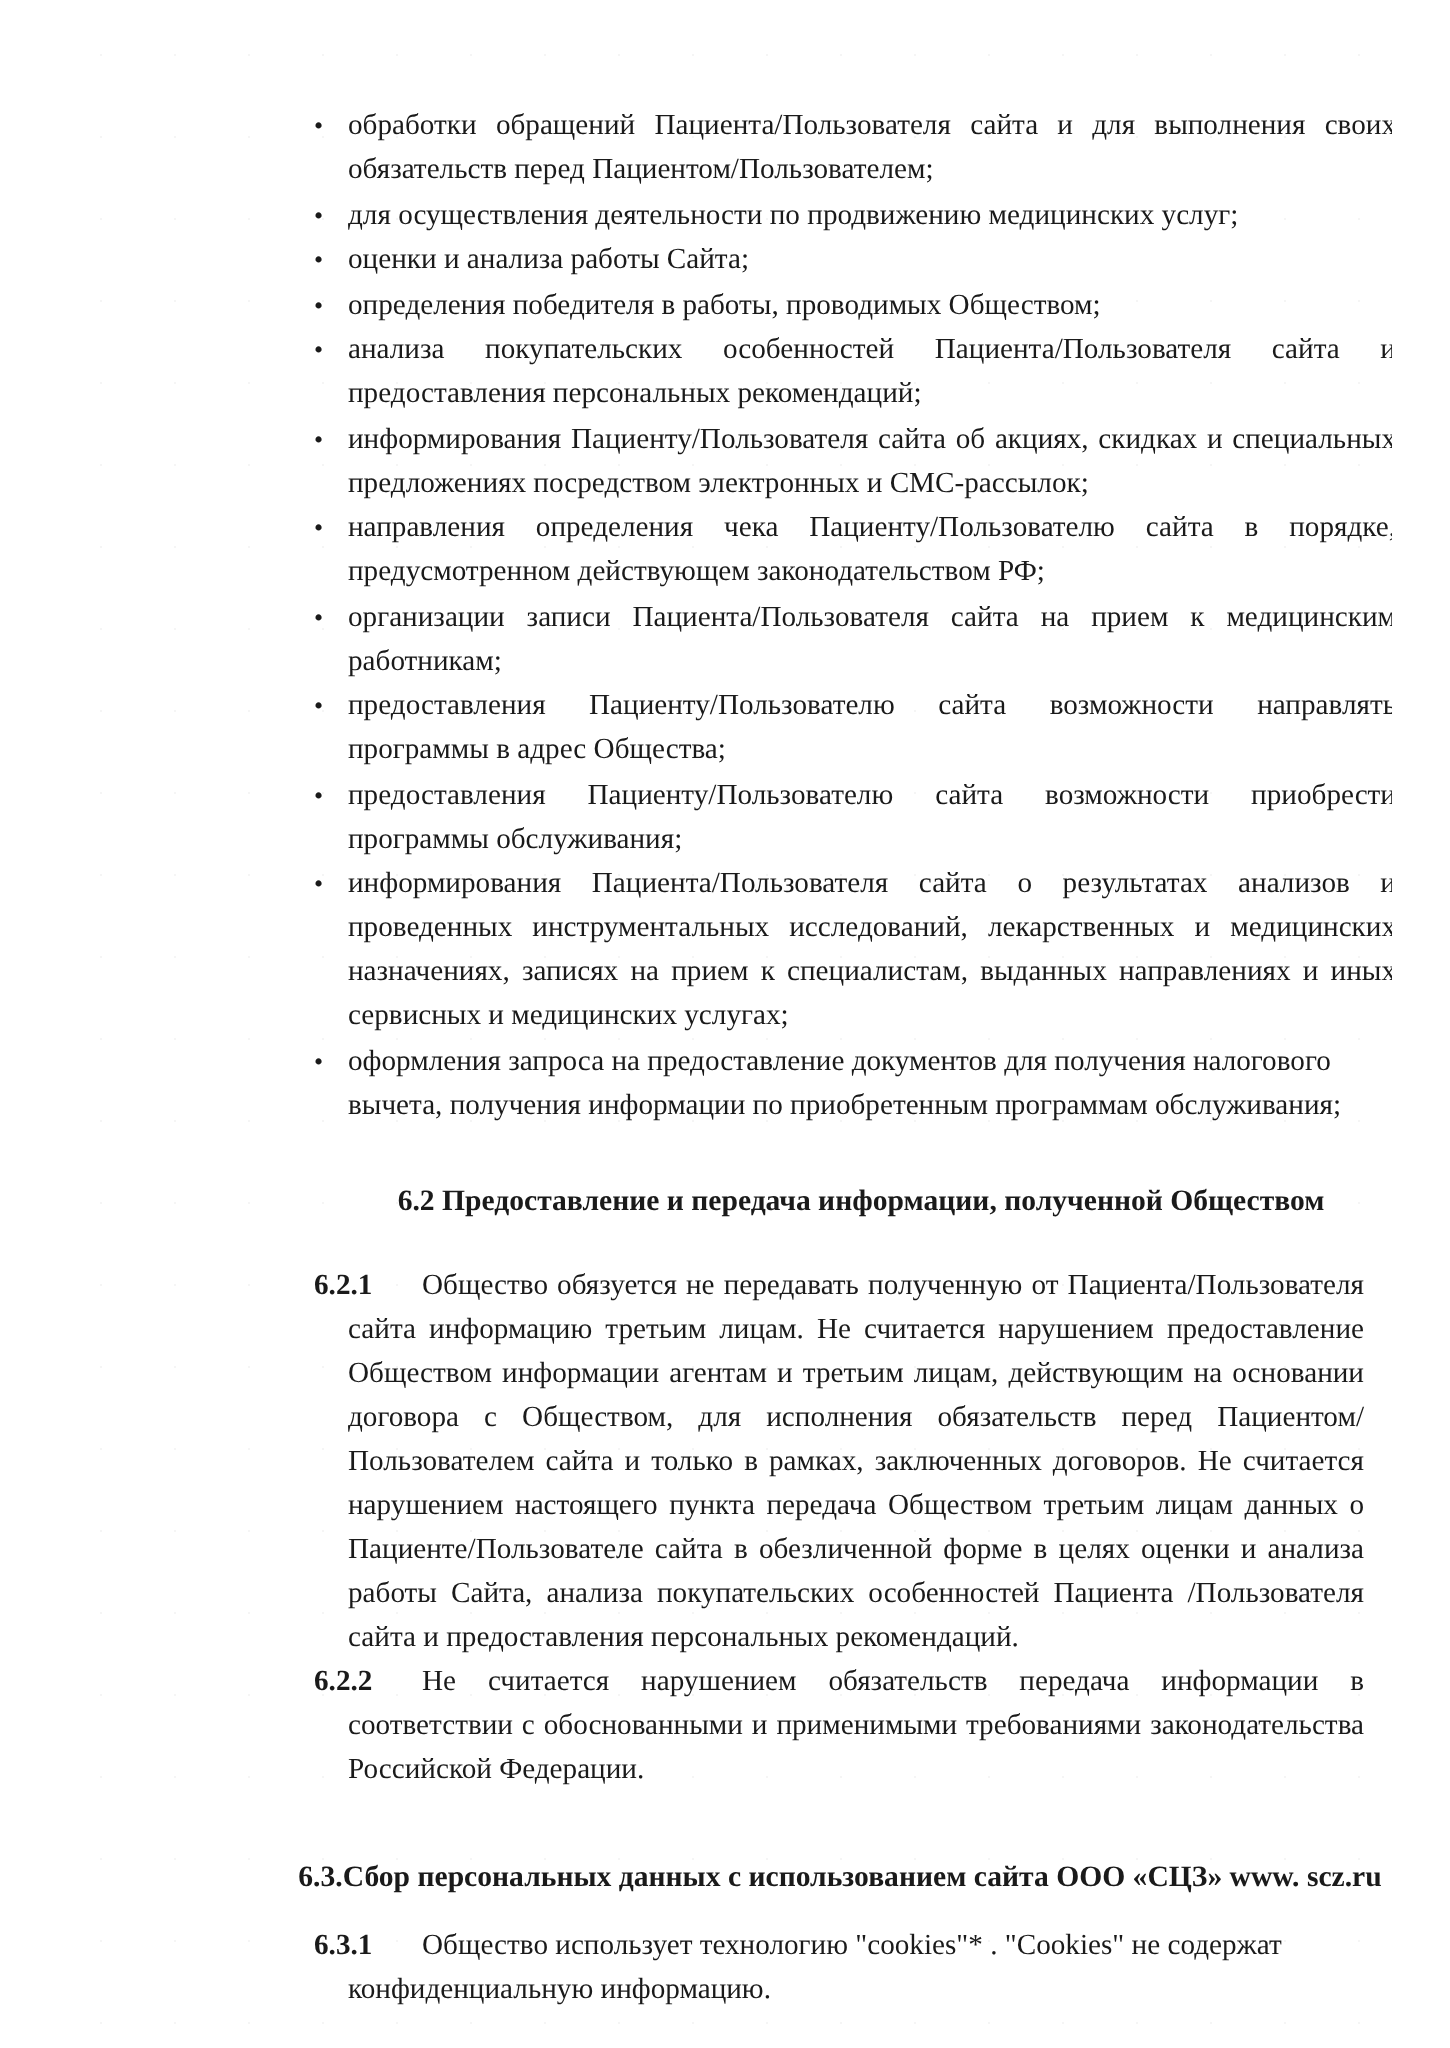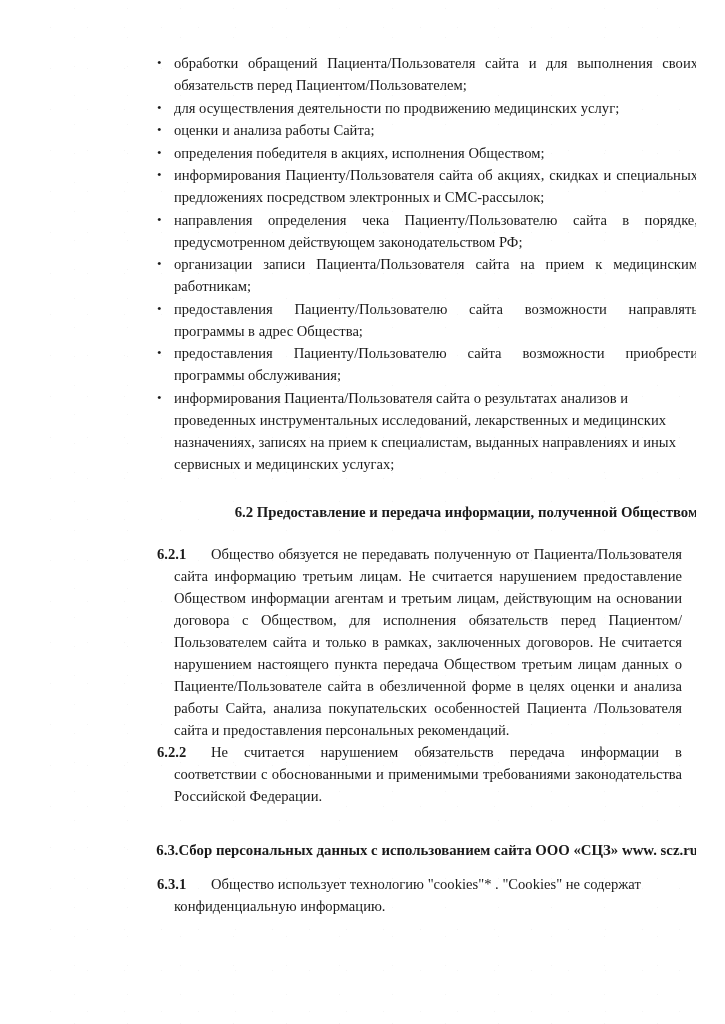--- a/index.html
+++ b/index.html
@@ -60,21 +60,21 @@
   .bullet-item.justify-last {
     text-align: justify;
   }
 
   
   .section-heading {
     font-weight: bold;
     font-size: 14.8px;
     line-height: 22px;
     margin: 0;
-    text-align: right;
+    text-align: center;
     white-space: nowrap;
   }
   .heading-6-2 {
     margin-left: 21px;
     margin-top: 26px;
     margin-bottom: 20px;
   }
   .heading-6-3 {
     margin-left: 0px;
     margin-top: 32px;
@@ -127,27 +127,29 @@
 
 <div class="page">
   <div class="speckle"></div>
 
   <div class="content">
 
     <ul class="bullet-list">
       <li class="bullet-item">обработки обращений Пациента/Пользователя сайта и для выполнения своих обязательств перед Пациентом/Пользователем;</li>
       <li class="bullet-item">для осуществления деятельности по продвижению медицинских услуг;</li>
       <li class="bullet-item">оценки и анализа работы Сайта;</li>
-      <li class="bullet-item">определения победителя в акциях, исполнения Обществом;</li>
+      <li class="bullet-item">определения победителя в работы, проводимых Обществом;</li>
+      <li class="bullet-item">анализа покупательских особенностей Пациента/Пользователя сайта и предоставления персональных рекомендаций;</li>
       <li class="bullet-item">информирования  Пациенту/Пользователя сайта об акциях, скидках и специальных предложениях посредством электронных и СМС-рассылок;</li>
       <li class="bullet-item">направления определения чека Пациенту/Пользователю сайта в порядке, предусмотренном действующем законодательством РФ;</li>
       <li class="bullet-item">организации записи Пациента/Пользователя сайта на прием к медицинским работникам;</li>
       <li class="bullet-item">предоставления Пациенту/Пользователю сайта возможности направлять программы в адрес Общества;</li>
       <li class="bullet-item">предоставления Пациенту/Пользователю сайта возможности приобрести программы обслуживания;</li>
       <li class="bullet-item">информирования Пациента/Пользователя сайта о результатах анализов и проведенных инструментальных исследований, лекарственных и медицинских назначениях, записях на прием к специалистам, выданных направлениях и иных сервисных и медицинских услугах;</li>
+      <li class="bullet-item">оформления запроса на предоставление документов для получения налогового вычета, получения  информации по приобретенным программам  обслуживания;</li>
     </ul>
 
     <h2 class="section-heading heading-6-2">6.2 Предоставление и передача информации, полученной Обществом</h2>
 
     <p class="clause">
       <span class="clause-num">6.2.1</span>
       <span class="clause-lead"></span><span>Общество обязуется не передавать полученную от Пациента/Пользователя сайта информацию третьим лицам. Не считается нарушением предоставление Обществом информации агентам и третьим лицам, действующим на основании договора с Обществом, для исполнения обязательств перед Пациентом/Пользователем сайта и только в рамках, заключенных договоров. Не считается нарушением настоящего пункта передача Обществом третьим лицам данных о  Пациенте/Пользователе сайта в обезличенной форме в целях оценки и анализа работы Сайта, анализа покупательских особенностей  Пациента /Пользователя сайта и предоставления персональных рекомендаций.</span>
     </p>
 
     <p class="clause clause-gap-small">

